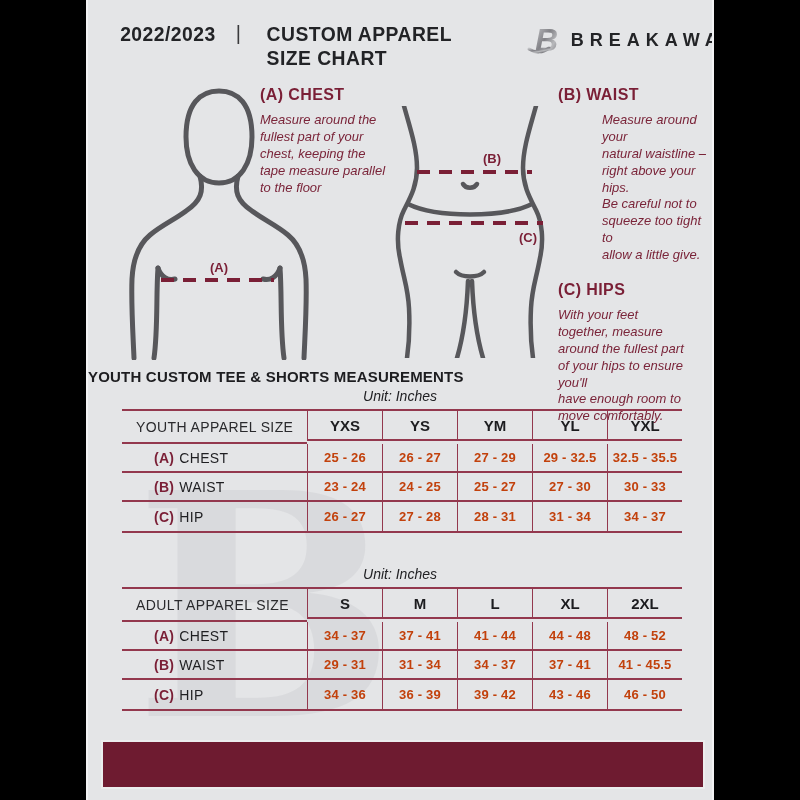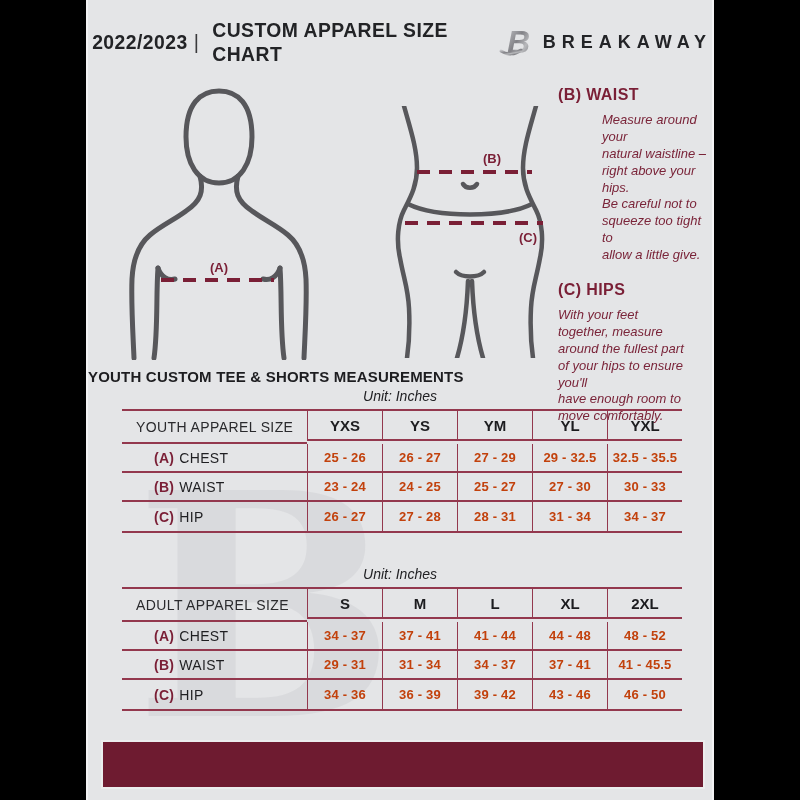--- a/index.html
+++ b/index.html
@@ -13,21 +13,21 @@
     box-sizing:border-box;overflow:hidden;
   }
   .watermark{
     position:absolute;left:46px;top:452px;z-index:0;
     font-family:"DejaVu Serif",serif;font-weight:bold;font-size:310px;line-height:1;
     color:#5a5a64;opacity:.07;pointer-events:none;
   }
   
   .hdr{
     position:absolute;left:0;top:22px;width:100%;height:40px;z-index:2;
-    display:flex;align-items:center;justify-content:center;
+    display:flex;align-items:flex-start;justify-content:center;gap:14px;padding-left:28px;
   }
   .hdr-year{font-size:21px;font-weight:bold;color:#222326;letter-spacing:.5px;transform:scaleX(.92);}
   .hdr-div{font-size:20px;color:#3a3a3d;font-weight:300;margin:0 2px;}
   .hdr-title{font-size:21px;font-weight:bold;color:#222326;letter-spacing:.5px;transform:scaleX(.92);}
   .logo-wrap{display:flex;align-items:center;gap:10px;margin-left:16px;}
   .brand{font-size:18px;font-weight:bold;color:#232427;letter-spacing:6px;}
   
   .fig{position:absolute;z-index:1;}
   .guide-block{position:absolute;z-index:2;}
   .guide-h{font-size:16px;font-weight:bold;color:#7a1f36;letter-spacing:.4px;margin:0 0 8px 0;}
@@ -106,20 +106,28 @@
       <path d="M62,166 C68,172 84,172 90,166"></path>
       <path d="M74,175 C73,202 70,228 63,252"></path>
       <path d="M78,175 C79,202 82,228 89,252"></path>
     </g>
     <path d="M23,66 L138,66" stroke="#7a1f36" stroke-width="4" stroke-dasharray="13 9" fill="none"></path>
     <path d="M11,117 L149,117" stroke="#7a1f36" stroke-width="4" stroke-dasharray="13 9" fill="none"></path>
     <text x="98" y="57" text-anchor="middle" font-size="13" font-weight="bold" fill="#7a1f36">(B)</text>
     <text x="134" y="136" text-anchor="middle" font-size="13" font-weight="bold" fill="#7a1f36">(C)</text>
   </svg>
 
+  <div class="guide-block" style="left:172px;top:86px;width:150px;">
+    <p class="guide-h">(A) CHEST</p>
+    <p class="guide-p">Measure around the
+fullest part of your
+chest, keeping the
+tape measure parallel
+to the floor</p>
+  </div>
 
   <div class="guide-block" style="left:470px;top:86px;width:152px;">
     <p class="guide-h">(B) WAIST</p>
     <p class="guide-p" style="margin-bottom:17px;margin-left:44px;">Measure around your
 natural waistline –
 right above your hips.
 Be careful not to
 squeeze too tight to
 allow a little give.</p>
     <p class="guide-h">(C) HIPS</p>

